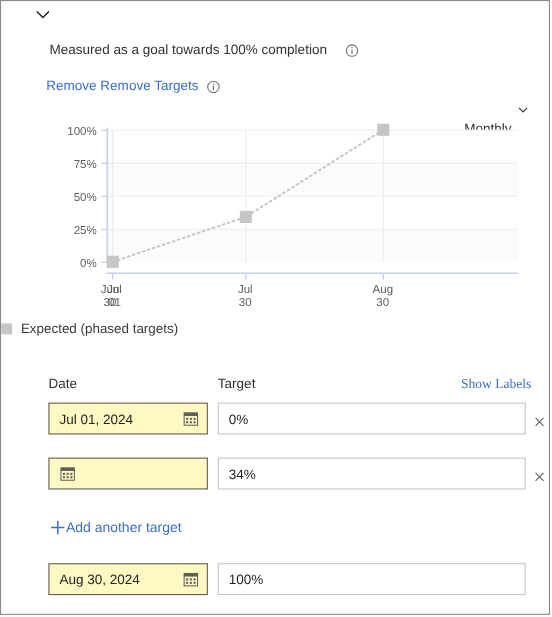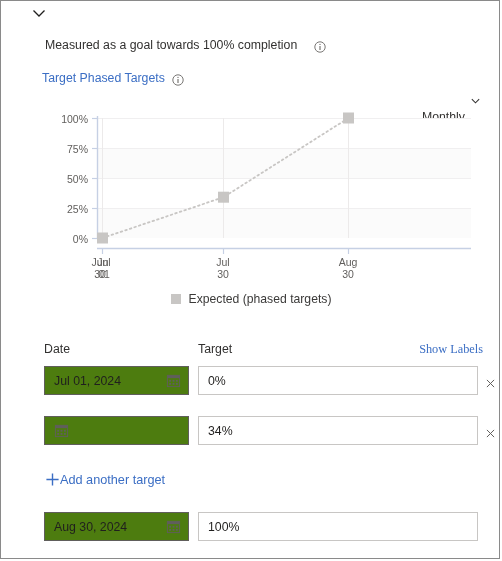--- a/index.html
+++ b/index.html
@@ -103,21 +103,21 @@
   }
   .chart-svg { display: block; }
 
   .legend {
     position: absolute;
     left: 0;
     top: 291px;
     width: 500px;
     display: flex;
     align-items: center;
-    justify-content: center;
+    justify-content: flex-start;
     gap: 8px;
   }
   .legend-swatch {
     width: 10px;
     height: 10px;
     background: #c8c6c4;
     display: block;
   }
   .legend-label {
     font-size: 12.2px;
@@ -162,21 +162,21 @@
     width: 500px;
     height: 30px;
   }
   .date-field {
     position: absolute;
     left: 43px;
     top: 0;
     width: 145px;
     height: 29px;
     border: 1px solid #605e5c;
-    background: #4d7c0f;
+    background: #fef9c3;
     box-sizing: border-box;
     display: flex;
     align-items: center;
     padding: 0 7px 0 9px;
     cursor: text;
   }
   .date-value {
     font-size: 12.3px;
     color: #201f1e;
     flex: 1;
@@ -254,21 +254,21 @@
     <span class="info-icon">
       <svg viewBox="0 0 12 12" width="12" height="12">
           <circle cx="6" cy="6" r="5.2" fill="none" stroke="#797775" stroke-width="1"></circle>
           <circle cx="6" cy="3.4" r=".7" fill="#797775"></circle>
           <rect x="5.4" y="5" width="1.2" height="4" fill="#797775"></rect>
         </svg>
     </span>
   </div>
 
   <div class="link-row">
-    <span class="link">Target Phased Targets</span>
+    <span class="link">Remove Remove Targets</span>
     <span class="info-icon">
       <svg viewBox="0 0 12 12" width="12" height="12">
           <circle cx="6" cy="6" r="5.2" fill="none" stroke="#797775" stroke-width="1"></circle>
           <circle cx="6" cy="3.4" r=".7" fill="#797775"></circle>
           <rect x="5.4" y="5" width="1.2" height="4" fill="#797775"></rect>
         </svg>
     </span>
   </div>
 
   <div class="cadence-select">

